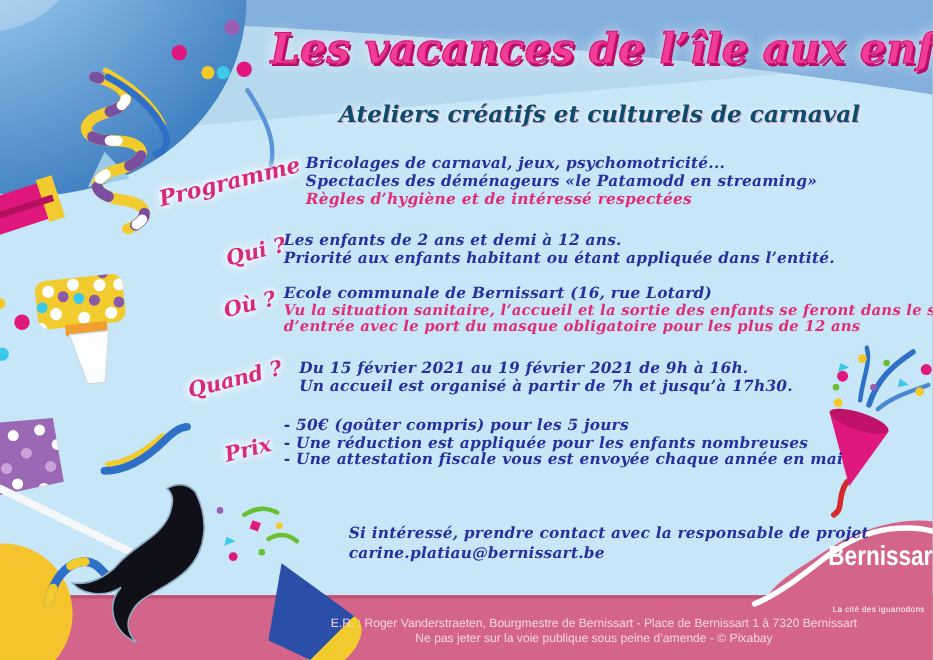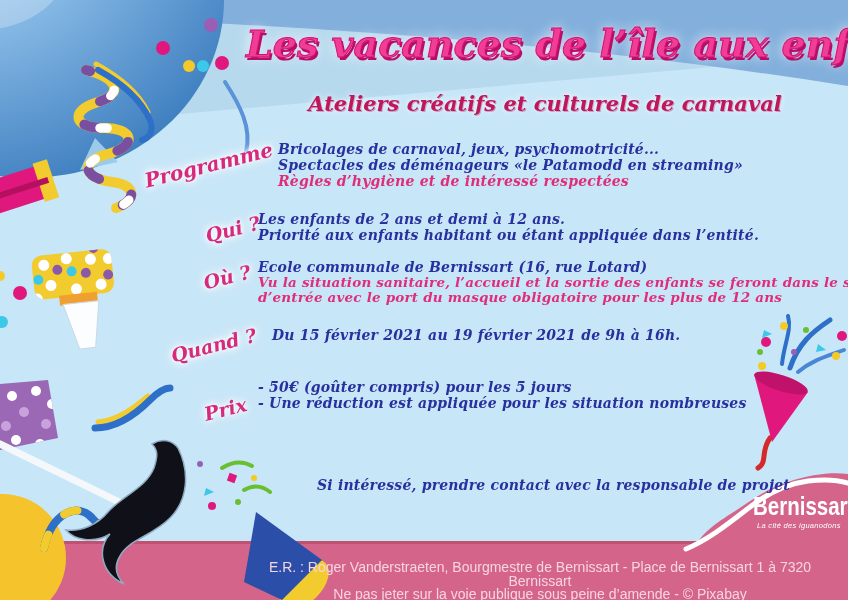--- a/index.html
+++ b/index.html
@@ -6,21 +6,21 @@
   .poster{position:relative;width:848px;height:600px;overflow:hidden;
           background:#b7d9ee;font-family:"DejaVu Serif",serif;}
   .deco{position:absolute;left:0;top:0;}
 
   .title{position:absolute;left:246px;right:2px;top:21px;text-align:center;
          font-style:italic;font-weight:bold;font-size:38px;white-space:nowrap;
          color:#f13d95;-webkit-text-stroke:1px #cb1373;
          text-shadow:2px 3px 0 #b60d66,0 0 3px #ffb9dc,0 0 14px #ffffff;}
   .subtitle{position:absolute;left:250px;right:8px;top:91px;text-align:center;
          font-style:italic;font-weight:bold;font-size:21px;white-space:nowrap;
-         color:#be185d;text-shadow:0 0 6px rgba(255,255,255,.95),1px 1px 0 rgba(185,20,100,.45);}
+         color:#0c4a6e;text-shadow:0 0 6px rgba(255,255,255,.95),1px 1px 0 rgba(185,20,100,.45);}
 
   .sec-label{position:absolute;color:#d82a7c;font-style:italic;font-weight:bold;
          font-size:19px;white-space:nowrap;transform:rotate(-14deg);
          text-shadow:0 0 4px #fff,0 0 9px #fff,0 0 14px rgba(255,255,255,.9);}
   .lab-programme{left:143px;top:153px;font-size:20px;}
   .lab-qui{left:205px;top:218px;}
   .lab-ou{left:203px;top:266px;}
   .lab-quand{left:170px;top:334px;}
   .lab-prix{left:204px;top:398px;}
 
@@ -30,28 +30,28 @@
   .pinktxt{color:#e02d7a;}
   .small{font-size:13.5px;line-height:15px;}
   .txt-programme{left:258px;top:141px;margin-left:20px;}
   .txt-qui{left:258px;top:211px;}
   .txt-ou{left:258px;top:259px;}
   .txt-quand{left:272px;top:327px;}
   .txt-prix{left:258px;top:380px;line-height:15.5px;}
   .txt-contact{left:317px;top:477px;font-size:14px;line-height:17.5px;}
 
   .footer{position:absolute;left:250px;width:580px;top:561px;text-align:center;
-         font-family:"Liberation Sans",sans-serif;font-size:14px;line-height:13.5px;
+         font-family:"Liberation Sans",sans-serif;font-size:11px;line-height:13.5px;
          color:#f6d5e2;font-style:normal;}
 
   .logo-name{position:absolute;left:753px;top:492px;color:#ffffff;
          font-family:"Liberation Sans",sans-serif;font-weight:bold;font-size:25px;
          transform:scaleX(.82);transform-origin:left top;white-space:nowrap;}
-  .logo-tag{position:absolute;left:757px;top:521px;color:#ffffff;
-         font-family:"Liberation Sans",sans-serif;font-style:italic;font-size:7.5px;
+  .logo-tag{position:absolute;left:757px;top:549px;color:#ffffff;
+         font-family:"Liberation Sans",sans-serif;font-size:7.5px;
          letter-spacing:.3px;white-space:nowrap;}
 </style>
 </head>
 <body>
 
 <div class="poster">
 
   <svg class="deco" width="848" height="600" viewBox="0 0 848 600">
     <defs>
       <radialGradient id="ballg" cx="30%" cy="22%" r="85%">
@@ -226,29 +226,32 @@
   </div>
 
   <div class="sec-text txt-ou">
     <div class="blue">Ecole communale de Bernissart (16, rue Lotard)</div>
     <div class="pinktxt small">Vu la situation sanitaire, l’accueil et la sortie des enfants se feront dans le sas</div>
     <div class="pinktxt small">d’entrée avec le port du masque obligatoire pour les plus de 12 ans</div>
   </div>
 
   <div class="sec-text txt-quand">
     <div class="blue">Du 15 février 2021 au 19 février 2021 de 9h à 16h.</div>
+    <div class="blue">Un accueil est organisé à partir de 7h et jusqu’à 17h30.</div>
   </div>
 
   <div class="sec-text txt-prix">
     <div class="blue">- 50€ (goûter compris) pour les 5 jours</div>
-    <div class="blue">- Une réduction est appliquée pour les situation nombreuses</div>
+    <div class="blue">- Une réduction est appliquée pour les enfants nombreuses</div>
+    <div class="blue">- Une attestation fiscale vous est envoyée chaque année en mai</div>
   </div>
 
   <div class="sec-text txt-contact">
     <div class="blue">Si intéressé, prendre contact avec la responsable de projet</div>
+    <div class="blue">carine.platiau@bernissart.be</div>
   </div>
 
   <div class="footer">
     <div>E.R. : Roger Vanderstraeten, Bourgmestre de Bernissart - Place de Bernissart 1 à 7320 Bernissart</div>
     <div>Ne pas jeter sur la voie publique sous peine d’amende - © Pixabay</div>
   </div>
 
   <div class="logo-name">Bernissart</div>
   <div class="logo-tag">La cité des iguanodons</div>
 

